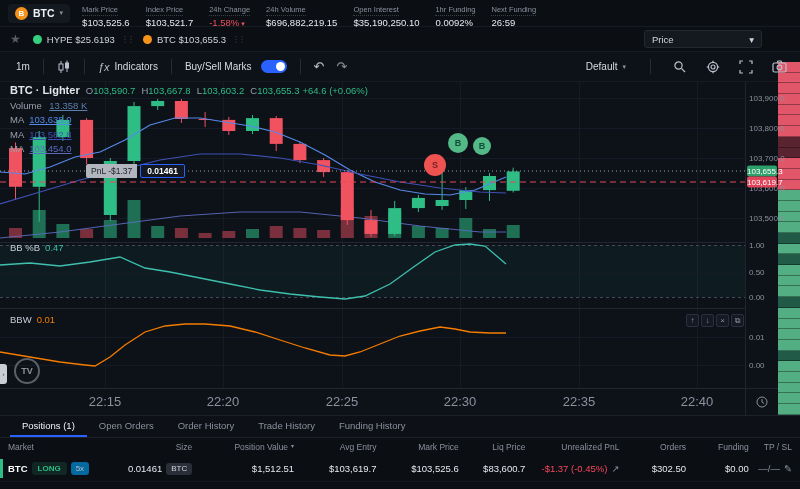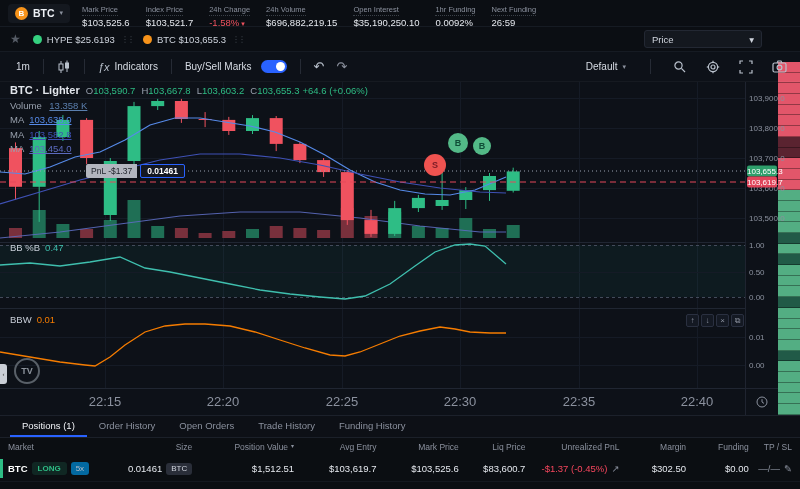--- a/index.html
+++ b/index.html
@@ -417,34 +417,34 @@
         <div class="drow" style="background: rgb(83, 174, 131);"></div>
       </div>
 
     <div id="tvlogo">TV</div>
     <div id="lefttab">‹</div>
   </div>
 
   <div id="bottom">
     <div id="tabs">
         <span class="tab active">Positions (1)</span>
+        <span class="tab">Open Orders</span>
         <span class="tab">Order History</span>
-        <span class="tab">Open Orders</span>
         <span class="tab">Trade History</span>
         <span class="tab">Funding History</span>
       </div>
     <div id="thead">
         <span class="th c1">Market</span>
         <span class="th c2">Size</span>
         <span class="th c3">Position Value<span style="font-size: 6px; margin-left: 3px;">▾</span></span>
         <span class="th c4">Avg Entry</span>
         <span class="th c5">Mark Price</span>
         <span class="th c6">Liq Price</span>
         <span class="th c7">Unrealized PnL</span>
-        <span class="th c8">Margin</span>
+        <span class="th c8">Orders</span>
         <span class="th c9">Funding</span>
         <span class="th c10">TP / SL</span>
       </div>
     <div id="trow">
       <span id="rowaccent"></span>
       <span class="td c1">
         <span class="mkt">BTC</span>
         <span class="badge-long">LONG</span>
         <span class="badge-lev">5x</span>
       </span>

